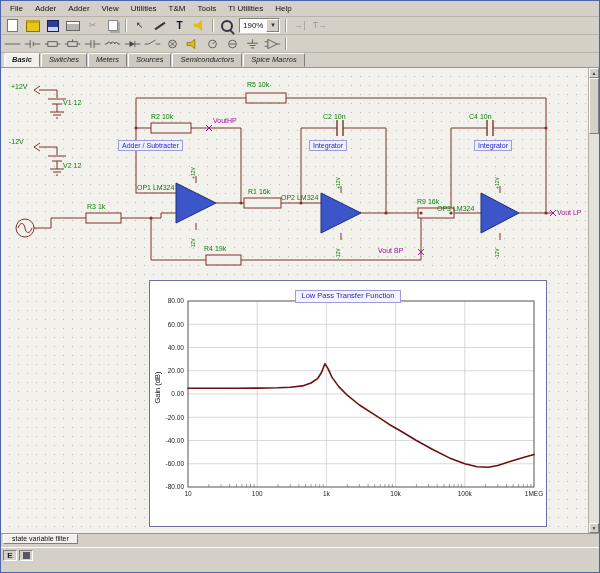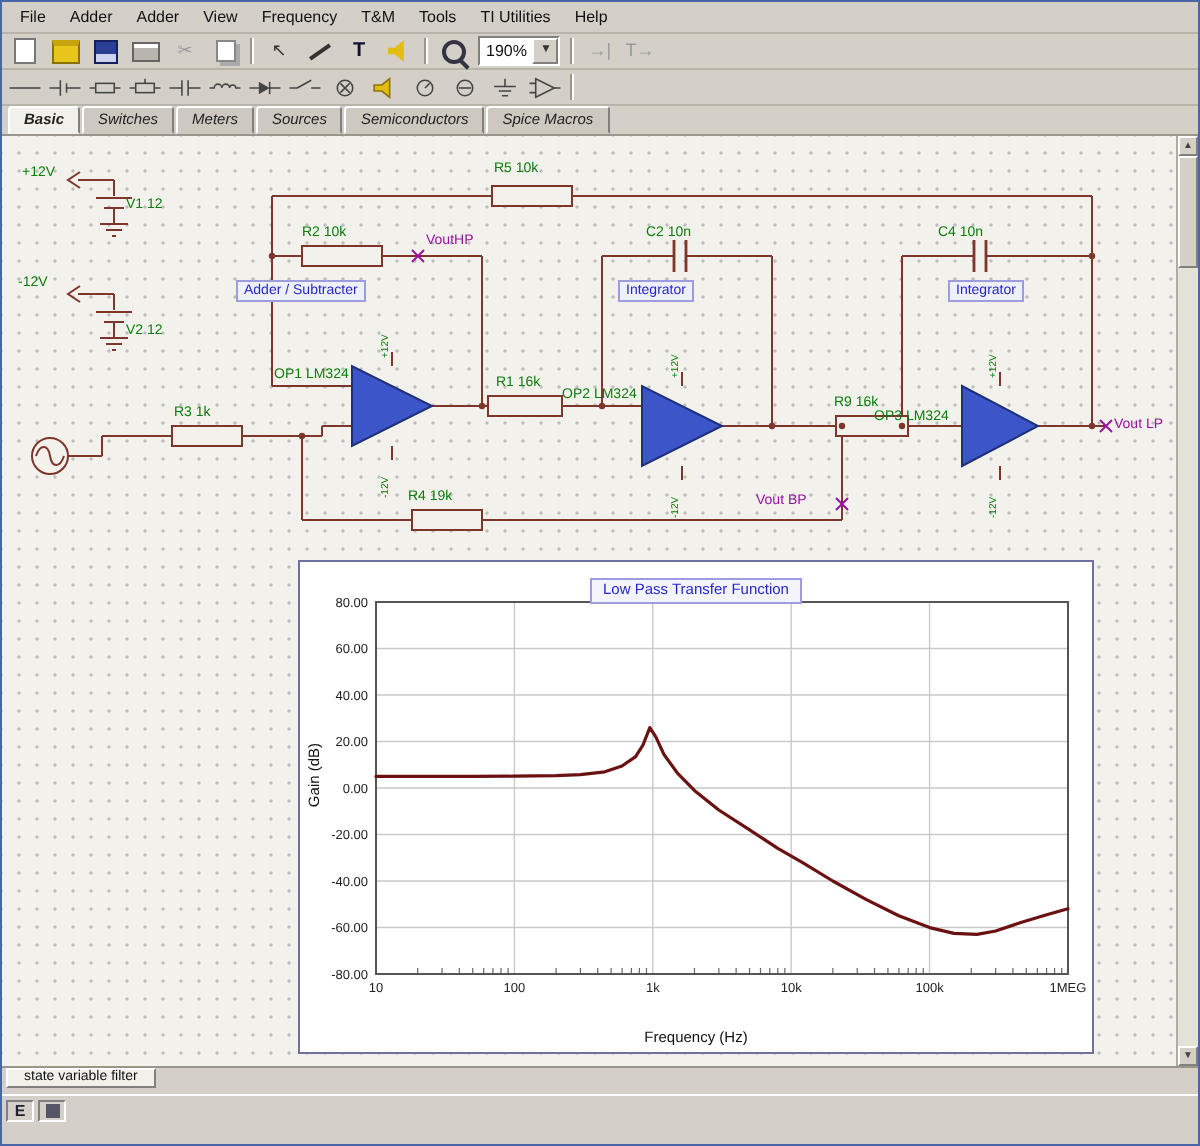--- a/index.html
+++ b/index.html
@@ -68,21 +68,21 @@
 <body>
 
 <div class="window">
 
 
   <div class="menubar">
     <span class="menu-item">File</span>
     <span class="menu-item">Adder</span>
     <span class="menu-item">Adder</span>
     <span class="menu-item">View</span>
-    <span class="menu-item">Frequency</span>
+    <span class="menu-item">Utilities</span>
     <span class="menu-item">T&amp;M</span>
     <span class="menu-item">Tools</span>
     <span class="menu-item">TI Utilities</span>
     <span class="menu-item">Help</span>
   </div>
 
   <div class="toolbar t1">
     <div class="tbtn">
         <div class="ic-page"></div>
       </div>
@@ -382,21 +382,20 @@
           <line x1="363.16872430005253" y1="206" x2="363.16872430005253" y2="203" stroke="#666" stroke-width="0.6"></line>
           <line x1="368.6480665265481" y1="206" x2="368.6480665265481" y2="203" stroke="#666" stroke-width="0.6"></line>
           <line x1="373.2807843689866" y1="206" x2="373.2807843689866" y2="203" stroke="#666" stroke-width="0.6"></line>
           <line x1="377.2938270998425" y1="206" x2="377.2938270998425" y2="203" stroke="#666" stroke-width="0.6"></line>
           <line x1="380.8335816532013" y1="206" x2="380.8335816532013" y2="203" stroke="#666" stroke-width="0.6"></line>
           <rect x="38" y="20" width="346" height="186" fill="none" stroke="#555" stroke-width="1"></rect>
           <polyline points="38.0,107.2 58.8,107.2 86.4,107.2 107.2,107.1 128.0,106.8 140.2,106.3 152.4,104.9 161.0,102.0 167.8,97.3 171.5,91.5 174.9,82.8 177.9,87.4 181.9,96.1 188.6,105.4 197.2,114.2 209.4,124.0 224.8,133.9 238.9,143.2 251.1,150.2 266.4,159.5 283.2,168.8 299.4,176.9 314.8,182.8 327.0,185.7 338.5,186.2 347.8,184.5 360.0,180.4 373.3,176.4 384.0,173.4" fill="none" stroke="#6b1111" stroke-width="1.6" stroke-linejoin="round" stroke-linecap="round"></polyline>
         </svg>
       <div class="chart-title-row"><span class="chart-title">Low Pass Transfer Function</span></div>
       <span class="ylab">Gain (dB)</span>
-      <span class="xlab">Frequency (Hz)</span>
     </div>
 
     <div class="vscroll">
       <div class="sbtn">▲</div>
       <div class="sthumb"></div>
       <div class="sbtn down">▼</div>
     </div>
   </div>
 
   <div class="sheetbar">

